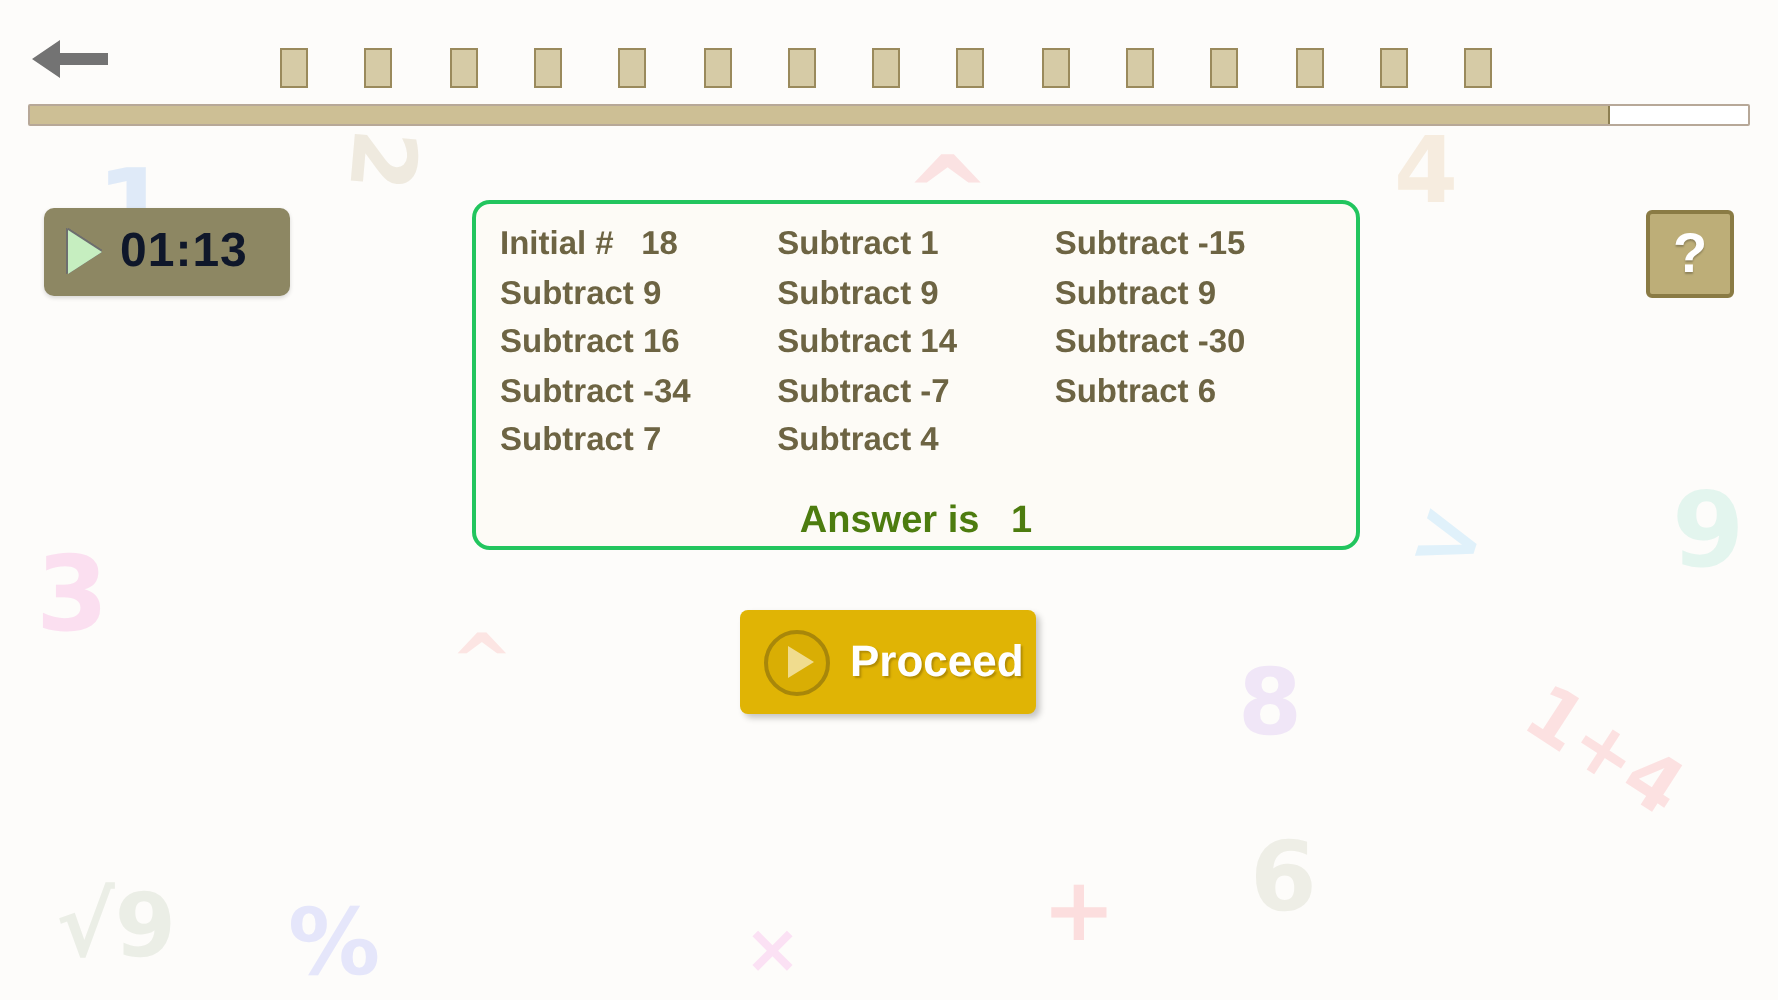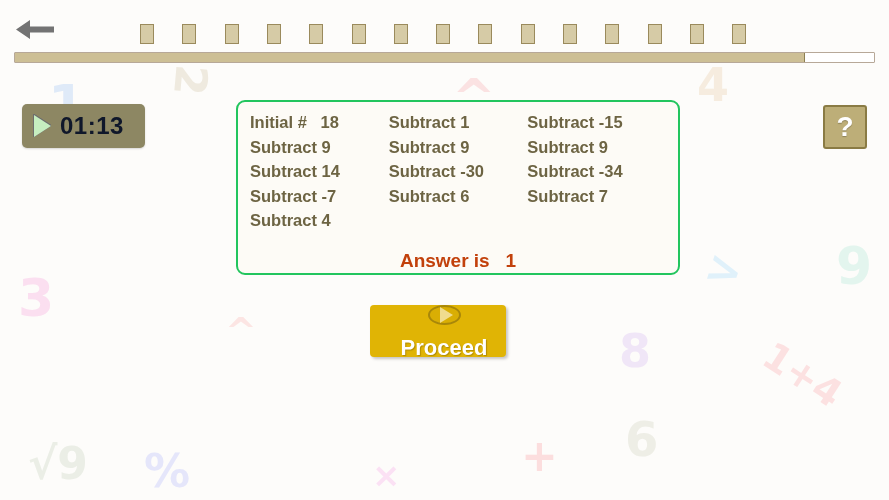--- a/index.html
+++ b/index.html
@@ -154,44 +154,43 @@
   }
   .op-cell {
     color: #6d6443;
     font-size: 16.5px;
     font-weight: 700;
     line-height: 24.5px;
     white-space: pre;
   }
   #answer-line {
     text-align: center;
-    color: #c2410c;
+    color: #4d7c0f;
     font-size: 19px;
     font-weight: 700;
     margin-top: 17px;
     white-space: pre;
   }
 
   
   #proceed-button {
     position: absolute;
     left: 370px;
     top: 305px;
-    width: 136px;
+    width: 148px;
     height: 52px;
     background: #e0b405;
     border-radius: 4px;
     display: flex;
     align-items: center;
     gap: 10px;
     padding-left: 12px;
     box-sizing: border-box;
     cursor: pointer;
     box-shadow: 2px 2px 3px rgba(0,0,0,0.22);
-    flex-direction: column;
   }
   #proceed-icon {
     width: 33px;
     height: 33px;
     border-radius: 50%;
     background: #d9ae04;
     border: 2px solid #a8870a;
     box-sizing: border-box;
     display: flex;
     align-items: center;
@@ -272,20 +271,21 @@
   <div id="help-button">?</div>
 
   <div id="problem-card">
     <div id="ops-grid">
         <div class="op-cell">Initial #   18</div>
         <div class="op-cell">Subtract 1</div>
         <div class="op-cell">Subtract -15</div>
         <div class="op-cell">Subtract 9</div>
         <div class="op-cell">Subtract 9</div>
         <div class="op-cell">Subtract 9</div>
+        <div class="op-cell">Subtract 16</div>
         <div class="op-cell">Subtract 14</div>
         <div class="op-cell">Subtract -30</div>
         <div class="op-cell">Subtract -34</div>
         <div class="op-cell">Subtract -7</div>
         <div class="op-cell">Subtract 6</div>
         <div class="op-cell">Subtract 7</div>
         <div class="op-cell">Subtract 4</div>
       </div>
     <div id="answer-line">Answer is   1</div>
   </div>

